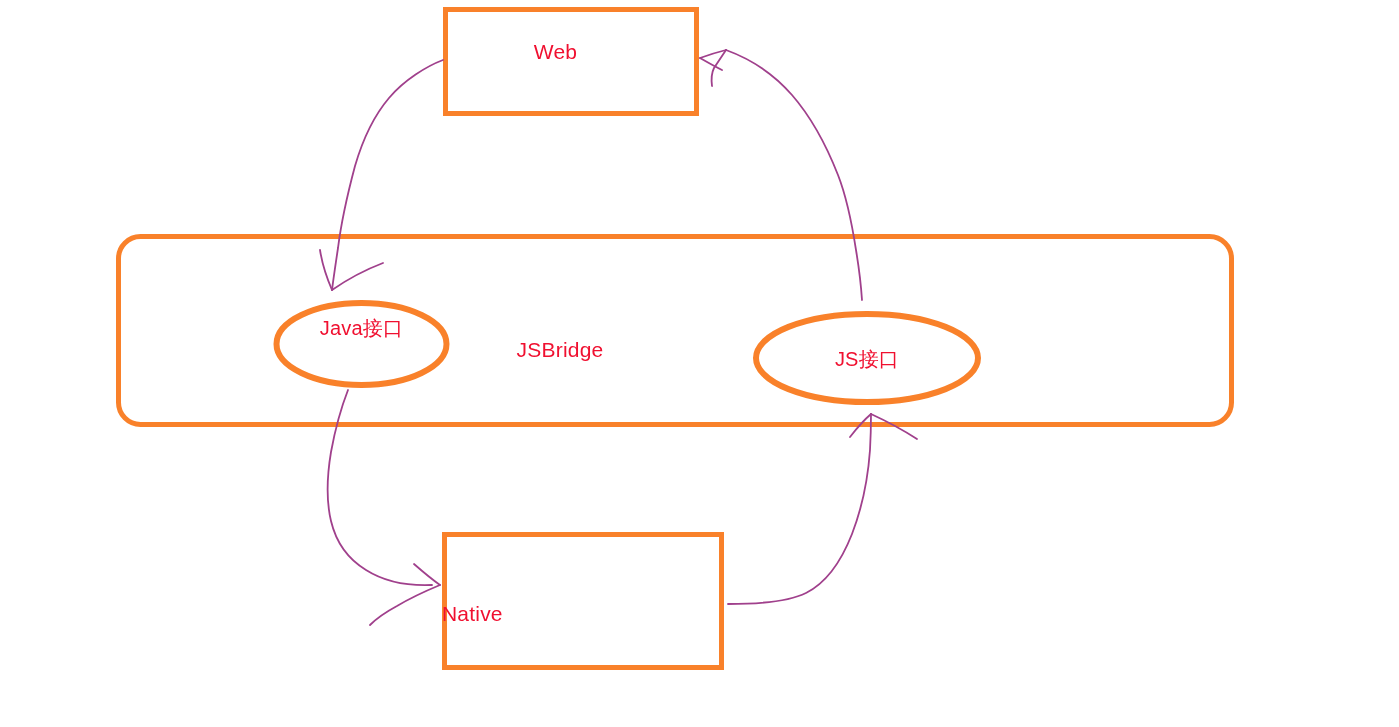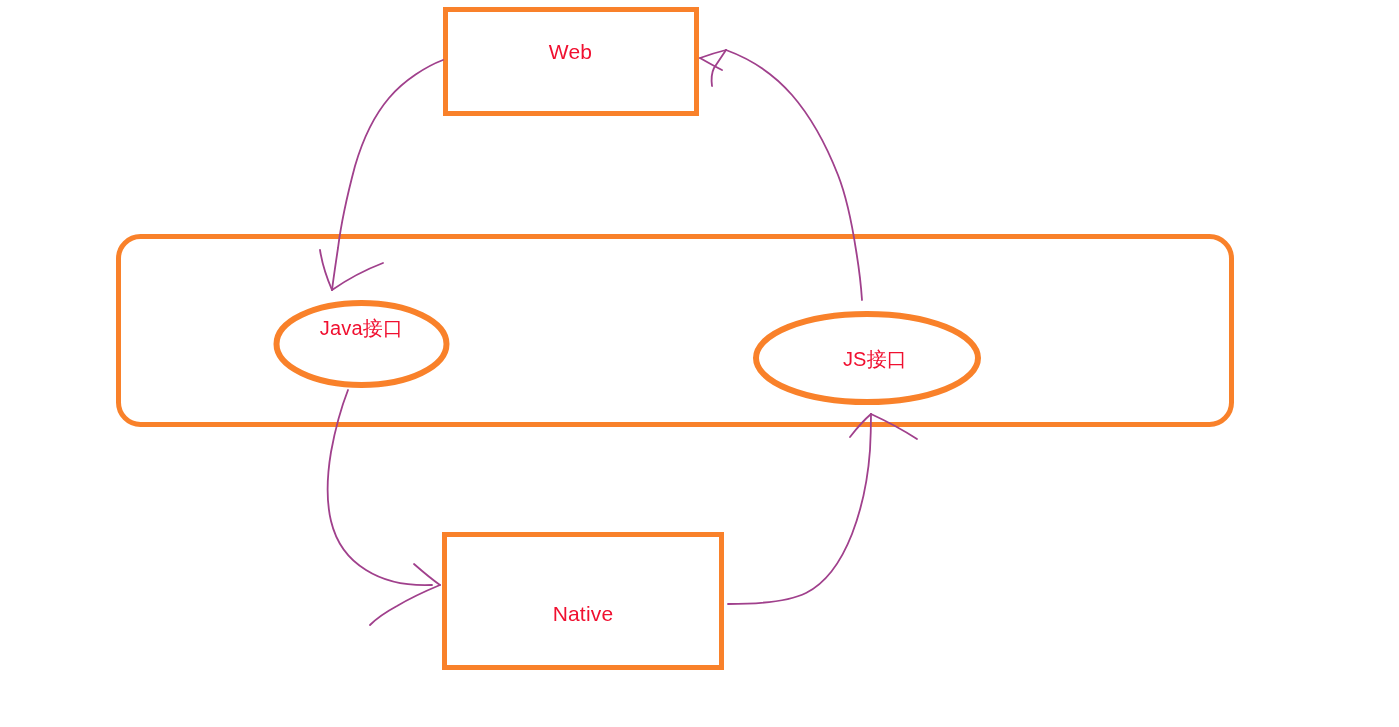--- a/index.html
+++ b/index.html
@@ -31,25 +31,25 @@
   .node-label {
     position: absolute;
     color: #f01030;
     font-family: "Liberation Sans", "DejaVu Sans", sans-serif;
     font-size: 21px;
     font-weight: 400;
     white-space: nowrap;
     letter-spacing: 0.2px;
     user-select: none;
   }
-  .label-web      { left: 443px; top: 40px;  width: 255px; text-align: center; }
-  .label-native   { left: 442px; top: 602px; width: 282px; text-align: center; }
+  .label-web      { left: 428px; top: 40px;  width: 255px; text-align: center; }
+  .label-native   { left: 442px; top: 602px; width: 282px; }
   .label-bridge   { left: 460px; top: 338px; width: 200px; text-align: center; }
   .label-java     { left: 273px; top: 315px; width: 177px; text-align: center; font-size: 20px; }
-  .label-js       { left: 753px; top: 346px; width: 228px; text-align: center; font-size: 20px; padding-left: 8px; }
+  .label-js       { left: 753px; top: 346px; width: 228px; text-align: center; font-size: 20px; }
 </style>
 </head>
 <body>
 
 <div id="diagram-root">
 
   <svg id="diagram-svg" viewBox="0 0 1399 727" xmlns="http://www.w3.org/2000/svg">
 
     <rect x="118.5" y="236.5" width="1113" height="188" rx="22" ry="22" fill="none" stroke="#f9812a" stroke-width="5"></rect>
 
@@ -94,20 +94,21 @@
 
         <path d="M 850 437 C 857 428 864 420 871 414"></path>
         <path d="M 871 414 C 884 420 900 428 917 439"></path>
       </g>
 
     </g>
   </svg>
 
   <div class="node-label label-web">Web</div>
 
+  <div class="node-label label-bridge">JSBridge</div>
 
   <div class="node-label label-java">Java接口</div>
 
   <div class="node-label label-js">JS接口</div>
 
   <div class="node-label label-native">Native</div>
 
 </div>
 
 </body></html>

